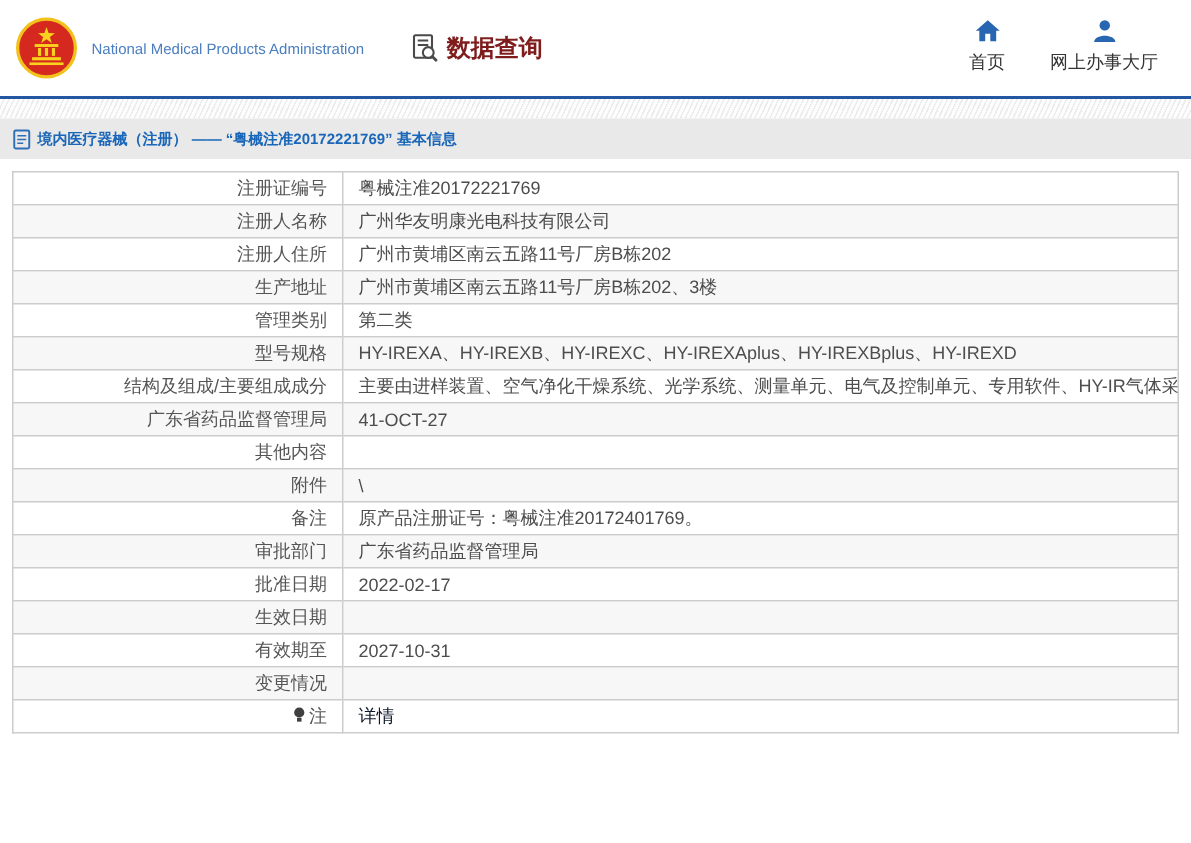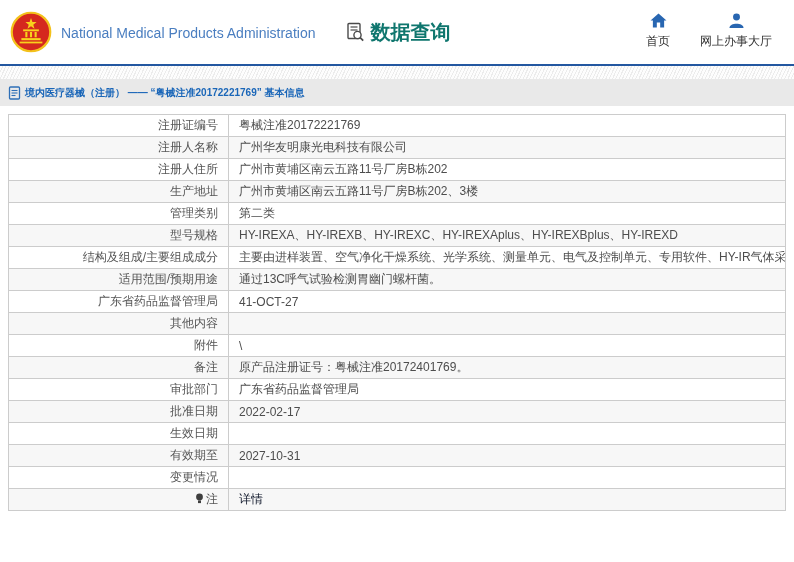--- a/index.html
+++ b/index.html
@@ -6,24 +6,24 @@
   html,body { width:794px; height:562px; background:#fff; overflow:hidden;
               font-family:"Liberation Sans", sans-serif; }
 
   
   .header { height:66px; border-bottom:2px solid #2357a0; background:#fff;
             display:flex; align-items:center; position:relative; }
   .logo-group { display:flex; align-items:center; margin-left:10px; }
   .emblem { width:42px; height:42px; flex:0 0 auto; }
   .title-block { margin-left:9px; }
   .site-title { font-size:20px; font-weight:bold; color:#2b5fa8; letter-spacing:1px; line-height:24px; }
-  .site-subtitle { font-size:14px; color:#4a7ec0; margin-top:2px; }
+  .site-subtitle { font-size:10px; color:#4a7ec0; margin-top:2px; }
   .data-query { display:flex; align-items:center; margin-left:30px; cursor:pointer; }
   .data-query svg { margin-right:5px; }
-  .dq-label { font-size:20px; font-weight:600; color:#0f766e; }
+  .dq-label { font-size:16px; font-weight:600; color:#7f1d1d; }
 
   .header-nav { position:absolute; right:22px; top:13px; display:flex; gap:30px; }
   .nav-item { display:flex; flex-direction:column; align-items:center; cursor:pointer; }
   .nav-item svg { margin-bottom:5px; }
   .nav-label { font-size:12px; color:#333; }
 
   
   .stripe-band { height:13px;
     background:repeating-linear-gradient(115deg, #fdfdfd 0 2px, #ececec 2px 3px); }
   .breadcrumb-bar { height:27px; background:#e9e9e9; display:flex; align-items:center;
@@ -128,24 +128,20 @@
         </tr>
         <tr>
           <td class="cell-label"><span>型号规格</span></td>
           <td class="cell-value"><span>HY-IREXA、HY-IREXB、HY-IREXC、HY-IREXAplus、HY-IREXBplus、HY-IREXD</span></td>
         </tr>
         <tr>
           <td class="cell-label"><span>结构及组成/主要组成成分</span></td>
           <td class="cell-value"><span>主要由进样装置、空气净化干燥系统、光学系统、测量单元、电气及控制单元、专用软件、HY-IR气体采集器（选配件）组成。</span></td>
         </tr>
         <tr>
-          <td class="cell-label"><span>适用范围/预期用途</span></td>
-          <td class="cell-value"><span>通过13C呼气试验检测胃幽门螺杆菌。</span></td>
-        </tr>
-        <tr>
           <td class="cell-label"><span>广东省药品监督管理局</span></td>
           <td class="cell-value"><span>41-OCT-27</span></td>
         </tr>
         <tr>
           <td class="cell-label"><span>其他内容</span></td>
           <td class="cell-value"><span></span></td>
         </tr>
         <tr>
           <td class="cell-label"><span>附件</span></td>
           <td class="cell-value"><span>\</span></td>

